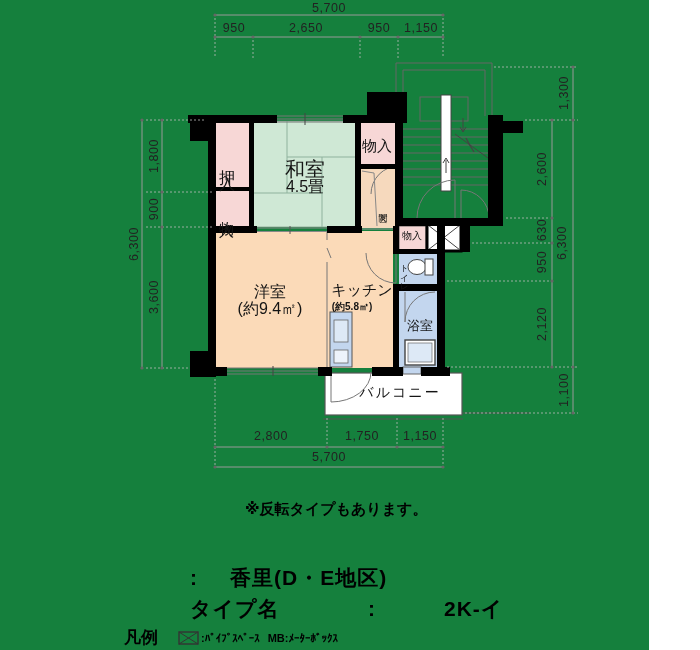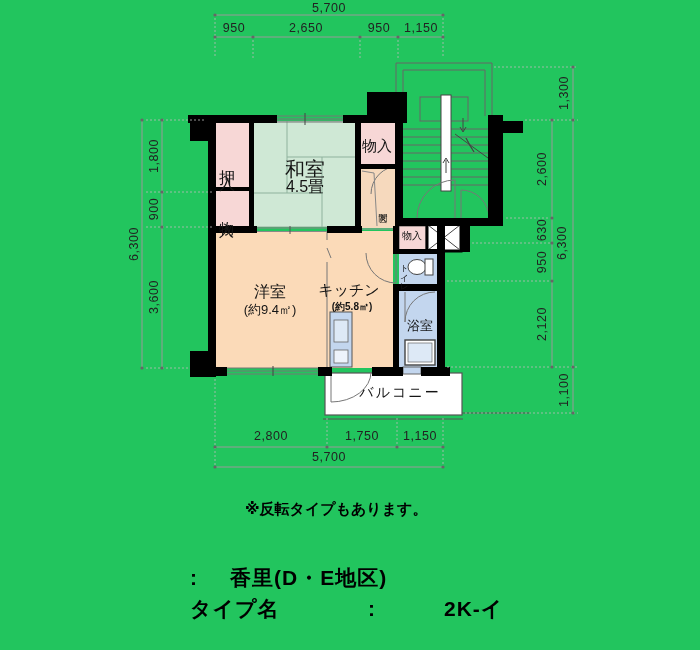--- a/index.html
+++ b/index.html
@@ -1,16 +1,16 @@
 <!DOCTYPE html>
 <html><head>
 <meta charset="utf-8">
 <style>
   html,body{margin:0;padding:0;background:#ffffff;}
-  .stage{position:relative;width:700px;height:650px;background:#22c55e;overflow:hidden;
+  .stage{position:relative;width:649px;height:650px;background:#15803d;overflow:hidden;
          font-family:"Liberation Sans","DejaVu Sans",sans-serif;}
   .plan{position:absolute;left:0;top:0;width:700px;height:480px;}
   .plan svg{position:absolute;left:0;top:0;}
   .lbl{position:absolute;display:flex;align-items:center;justify-content:center;
        white-space:nowrap;color:#111;line-height:1;}
   .dim{font-size:12.5px;color:#222;letter-spacing:0.5px;}
   .rot{transform:rotate(-90deg);}
   .vtx{writing-mode:vertical-rl;text-orientation:upright;}
   .room{color:#141414;}
   .note1{top:500px;left:245px;font-size:15px;font-weight:600;position:absolute;}
@@ -261,35 +261,46 @@
     <div class="lbl dim" style="left:390px;top:429px;width:60px;height:14px;">1,150</div>
     <div class="lbl dim" style="left:299px;top:450px;width:60px;height:14px;">5,700</div>
 
     <div class="lbl room vtx" style="left:215px;top:131px;width:24px;height:62px;font-size:16px;letter-spacing:5px;">押入</div>
     <div class="lbl room vtx" style="left:215px;top:191px;width:24px;height:37px;font-size:15px;">物入</div>
     <div class="lbl room" style="left:265px;top:160px;width:80px;height:18px;font-size:20px;">和室</div>
     <div class="lbl room" style="left:263px;top:178px;width:84px;height:18px;font-size:16px;">4.5畳</div>
     <div class="lbl room" style="left:355px;top:137px;width:44px;height:16px;font-size:15px;">物入</div>
     <div class="lbl room vtx" style="left:375px;top:188px;width:15px;height:36px;font-size:9px;">玄関</div>
     <div class="lbl room" style="left:230px;top:283px;width:80px;height:18px;font-size:16px;">洋室</div>
-    <div class="lbl room" style="left:206px;top:301px;width:128px;height:16px;font-size:13px;">(約9.4㎡)</div>
-    <div class="lbl room" style="left:309px;top:281px;width:80px;height:17px;font-size:15px;">キッチン</div>
+    <div class="lbl room" style="left:206px;top:301px;width:128px;height:16px;font-size:16px;">(約9.4㎡)</div>
+    <div class="lbl room" style="left:322px;top:281px;width:80px;height:17px;font-size:15px;">キッチン</div>
     <div class="lbl room" style="left:312px;top:299px;width:80px;height:15px;font-size:10px;font-weight:bold;">(約5.8㎡)</div>
     <div class="lbl room" style="left:397px;top:229px;width:30px;height:14px;font-size:10px;">物入</div>
     <div class="lbl room vtx" style="left:399px;top:253px;width:11px;height:40px;font-size:8.5px;">トイレ</div>
     <div class="lbl room" style="left:400px;top:317px;width:40px;height:16px;font-size:13px;">浴室</div>
     <div class="lbl room" style="left:352px;top:383px;width:96px;height:17px;font-size:14px;letter-spacing:2px;text-align:right;">バルコニー</div>
   </div>
 
   <div class="note1">※反転タイプもあります。</div>
 
   <div class="inforow" style="top:564px;">
     <span class="isep">:</span>
     <span class="ivalue">香里(D・E地区)</span>
   </div>
   <div class="inforow" style="top:595px;gap:36px;">
     <span class="ilabel">タイプ名</span>
     <span class="isep">:</span>
     <span class="ivalue">2K-イ</span>
   </div>
 
+  <div class="legend">
+    <span class="ltitle">凡例</span>
+    <span class="licon">
+      <svg width="21" height="14" viewBox="0 0 21 14">
+        <rect x="1" y="1" width="19" height="12" fill="none" stroke="#333" stroke-width="1.4"></rect>
+        <path d="M1,1 L20,13 M20,1 L1,13" stroke="#333" stroke-width="1" fill="none"></path>
+      </svg>
+    </span>
+    <span class="ltext">:ﾊﾟｲﾌﾟｽﾍﾟｰｽ</span>
+    <span class="ltext">MB:ﾒｰﾀｰﾎﾞｯｸｽ</span>
+  </div>
 
 </div>
 
 </body></html>

